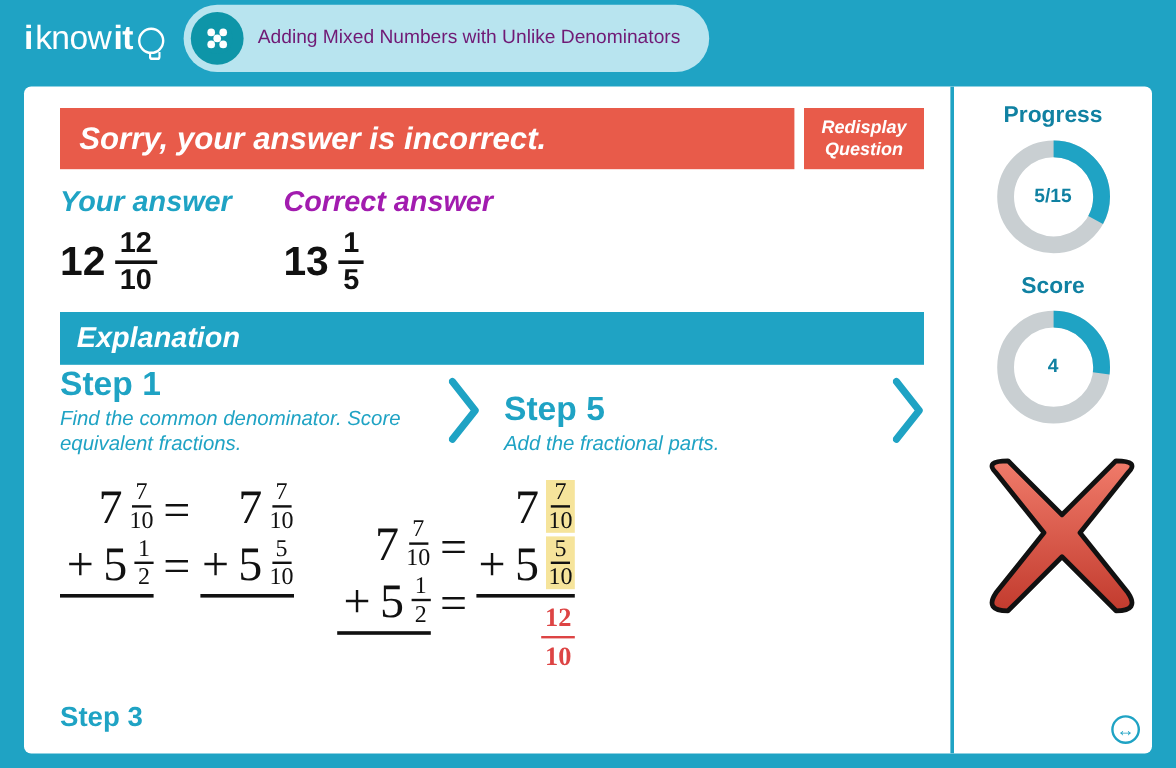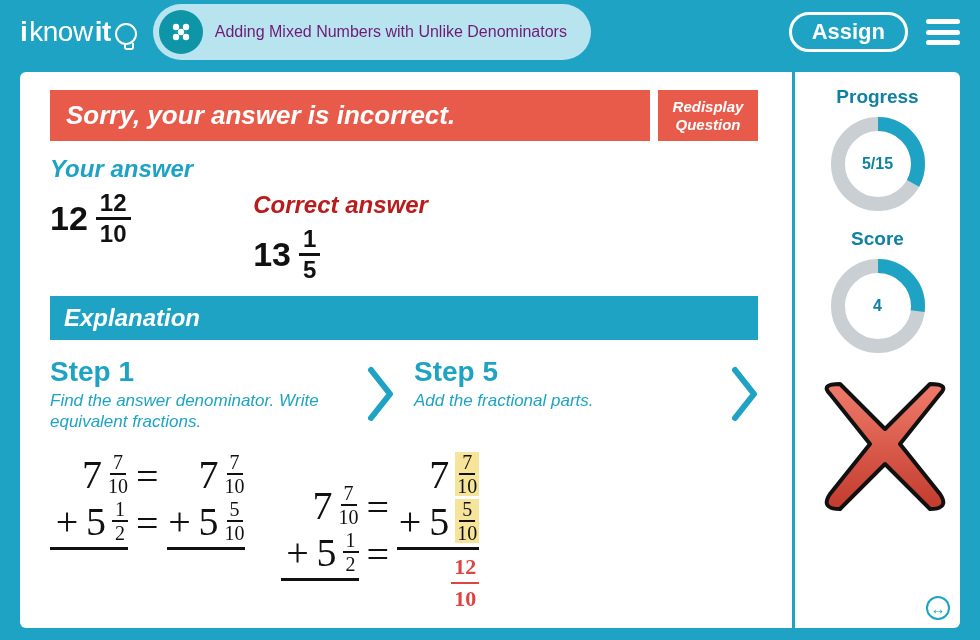--- a/index.html
+++ b/index.html
@@ -84,21 +84,21 @@
   .stage {
     position: absolute;
     left: 20px; right: 20px; top: 72px; bottom: 12px;
     background: #fff;
     border-radius: 6px;
     display: flex;
     overflow: hidden;
   }
   .content {
     flex: 1;
-    padding: 18px 34px 18px 30px;
+    padding: 18px 22px 18px 30px;
     overflow: hidden;
     position:relative;
     border-radius:22px;
   }
   .sidebar {
     width: 168px;
     border-left: 3px solid #1fa3c4;
     padding: 14px 10px;
     text-align: center;
     position:relative;
@@ -112,46 +112,46 @@
     font-size: 26px; padding: 10px 16px;
   }
   .redisplay-btn {
     background:#e85b4a; color:#fff; border:none;
     width:100px; font-style:italic; font-weight:700;
     font-size:15px; line-height:1.15; cursor:pointer;
     padding:6px 8px;
   }
 
   .answers-row {
-    display:flex; gap:60px; margin-top:14px;
+    display:flex; gap:43px; margin-top:14px;
   }
   .ans-col h3 {
     font-style: italic; font-size:24px; font-weight:700;
   }
   .ya { color:#1fa3c4; }
-  .ca { color:#b91c1c;margin-top:36px; }
+  .ca { color:#a21caf; }
   .mixed {
     font-size:34px; font-weight:700; color:#111;
     display:flex; align-items:center; gap:8px; margin-top:8px;
     font-family: "Arial", sans-serif;
   }
   .mixed .frac {
     display:inline-flex; flex-direction:column; align-items:center;
     font-size:24px; line-height:1;
   }
   .mixed .frac .num { border-bottom:3px solid #111; padding:0 4px 2px; }
   .mixed .frac .den { padding-top:2px; }
 
   .explain-bar {
     background:#1fa3c4; color:#fff; font-style:italic; font-weight:700;
     font-size:24px; padding:8px 14px; margin-top:14px;
   }
 
   .steps-row {
-    display:flex; gap:20px; margin-top:16px; align-items:flex-start;
+    display:flex; gap:20px; align-items:flex-end;
   }
   .step-head { flex:1; min-width:250px; }
   .step-head h4 { color:#1fa3c4; font-size:28px; font-weight:800; }
   .step-head p { color:#1fa3c4; font-style:italic; font-size:17px; margin-top:2px; line-height:1.25; }
   .chevron {
     width:26px; height:56px; align-self:center; flex-shrink:0;
   }
   .chevron svg { display:block; }
 
   .work-row {
@@ -221,28 +221,20 @@
           <circle cx="9" cy="9" r="3.2" fill="#fff"></circle>
           <circle cx="19" cy="9" r="3.2" fill="#fff"></circle>
           <circle cx="14" cy="14" r="3.2" fill="#fff"></circle>
           <circle cx="9" cy="19" r="3.2" fill="#fff"></circle>
           <circle cx="19" cy="19" r="3.2" fill="#fff"></circle>
         </svg>
       </div>
       <div class="title-text">Adding Mixed Numbers with Unlike Denominators</div>
     </div>
 
-    <div class="header-right">
-      <button class="assign-btn">Assign</button>
-      <div class="hamburger">
-        <div></div>
-          <div></div>
-          <div></div>
-      </div>
-    </div>
   </div>
 
   <div class="stage">
 
     <div class="content">
 
       <div class="banner-row">
         <div class="incorrect-banner">Sorry, your answer is incorrect.</div>
         <button class="redisplay-btn">
           <div>Redisplay</div>
@@ -271,21 +263,21 @@
             </span>
           </div>
         </div>
       </div>
 
       <div class="explain-bar">Explanation</div>
 
       <div class="steps-row">
         <div class="step-head">
           <h4>Step 1</h4>
-          <p>Find the answer denominator. Write equivalent fractions.</p>
+          <p>Find the common denominator. Score equivalent fractions.</p>
         </div>
         <div class="chevron">
           <svg width="26" height="56" viewBox="0 0 26 56">
               <polyline points="3,4 22,28 3,52" fill="none" stroke="#1fa3c4" stroke-width="6" stroke-linecap="round" stroke-linejoin="round"></polyline>
             </svg>
         </div>
         <div class="step-head">
           <h4>Step 5</h4>
           <p>Add the fractional parts.</p>
         </div>

